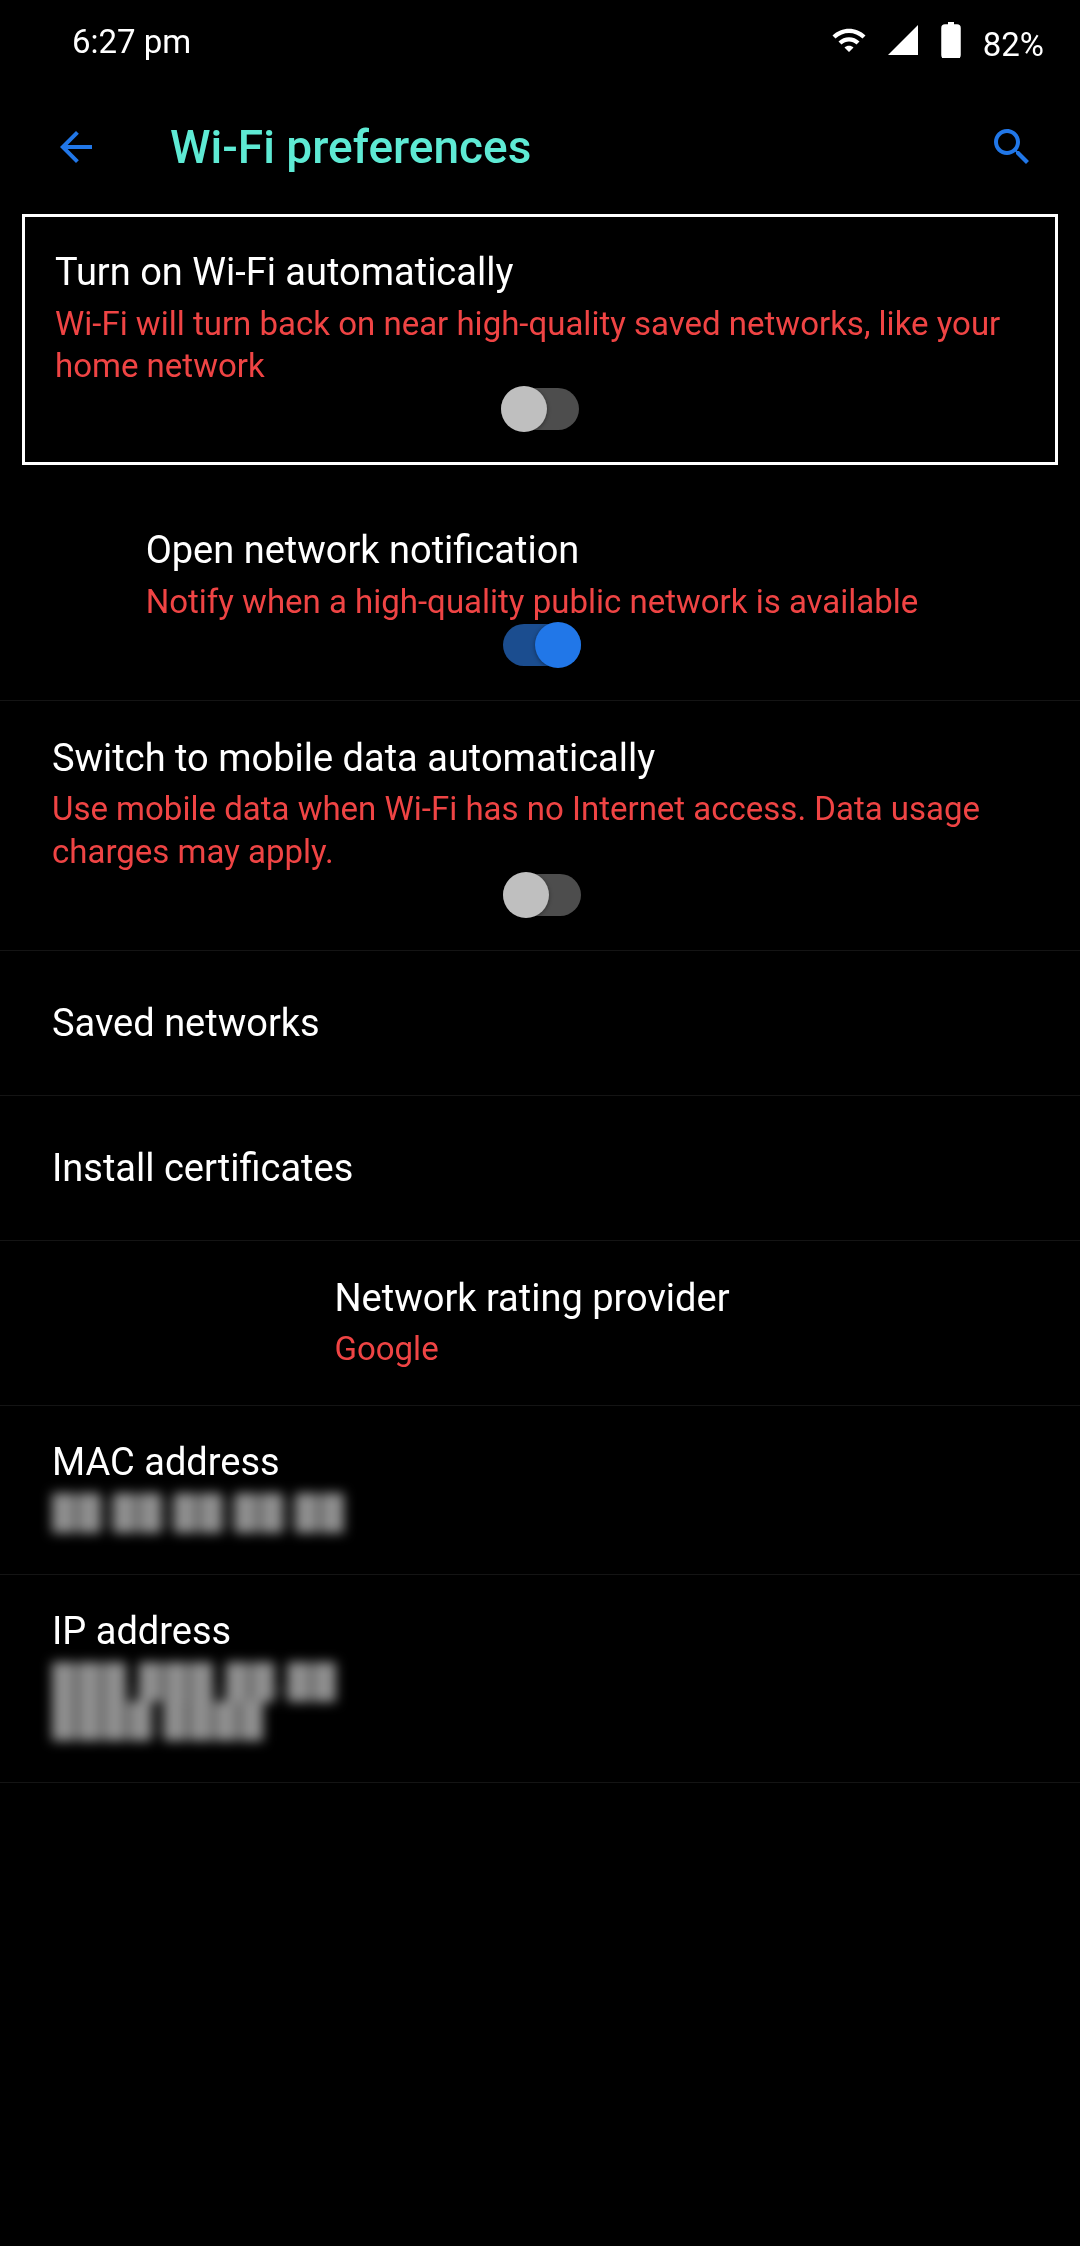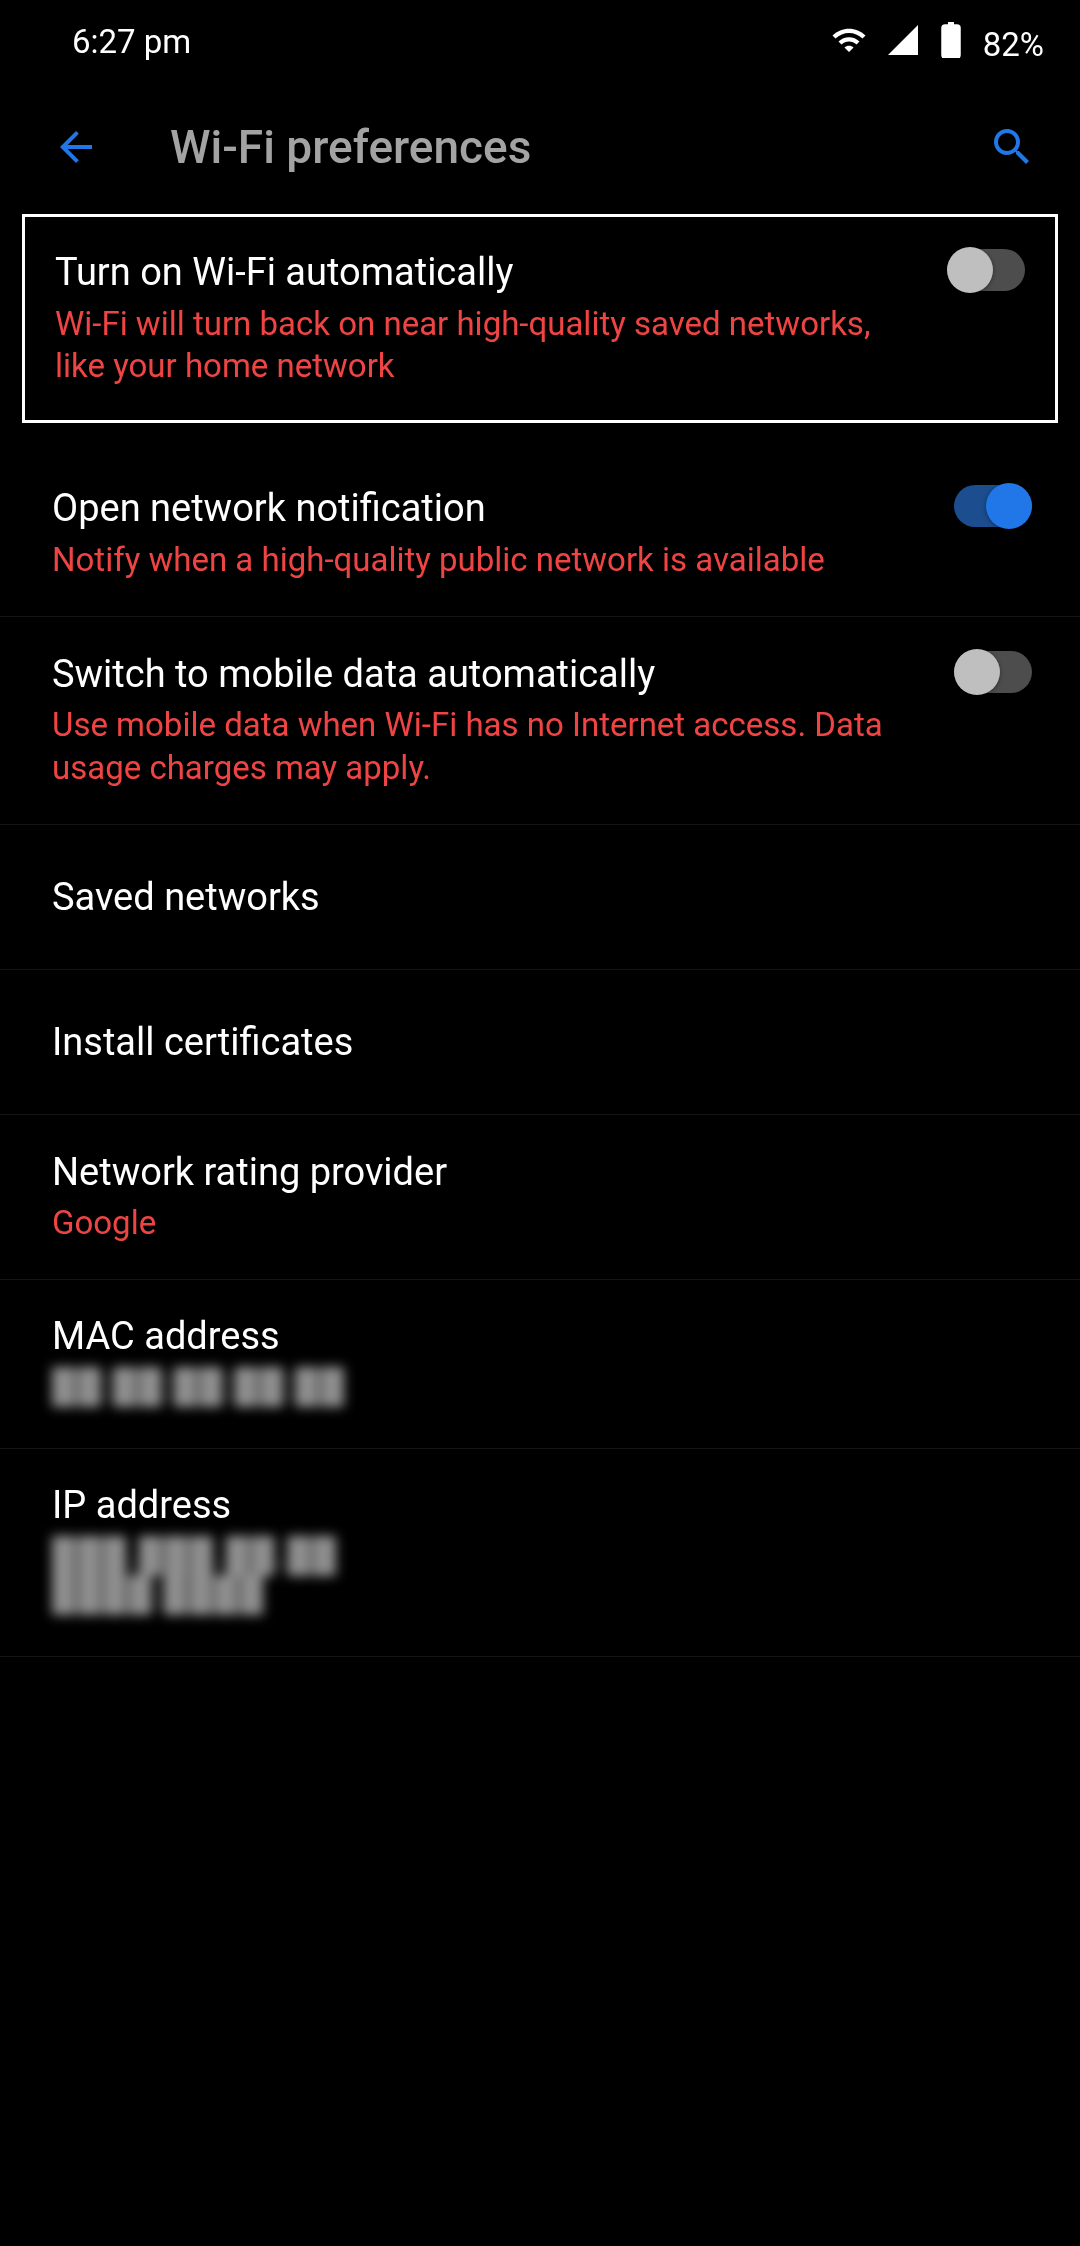--- a/index.html
+++ b/index.html
@@ -36,42 +36,43 @@
       padding: 42px 30px 40px 50px;
     }
     .back-arrow {
       width: 52px;
       height: 52px;
       display: flex;
       align-items: center;
       justify-content: center;
     }
     .header-title {
-      color: #a3a3a3;
+      color: #5eead4;
       font-size: 46px;
       font-weight: 500;
       margin-left: 68px;
       flex: 1;
     }
     .search-icon-wrap {
       width: 52px;
       height: 52px;
       display: flex;
       align-items: center;
       justify-content: center;
       margin-right: 12px;
     }
     .content {
       padding: 0 0 0 0;
     }
     .pref-item {
       padding: 34px 48px 34px 52px;
       display: flex;
-      align-items: flex-start;
+      align-items: center;
       border-bottom: 1px solid rgba(255,255,255,0.08);
+      flex-direction: column;
     }
     .pref-text {
       flex: 1;
       padding-right: 20px;
     }
     .pref-title {
       font-size: 38px;
       color: #ffffff;
       line-height: 1.25;
       margin-bottom: 6px;

